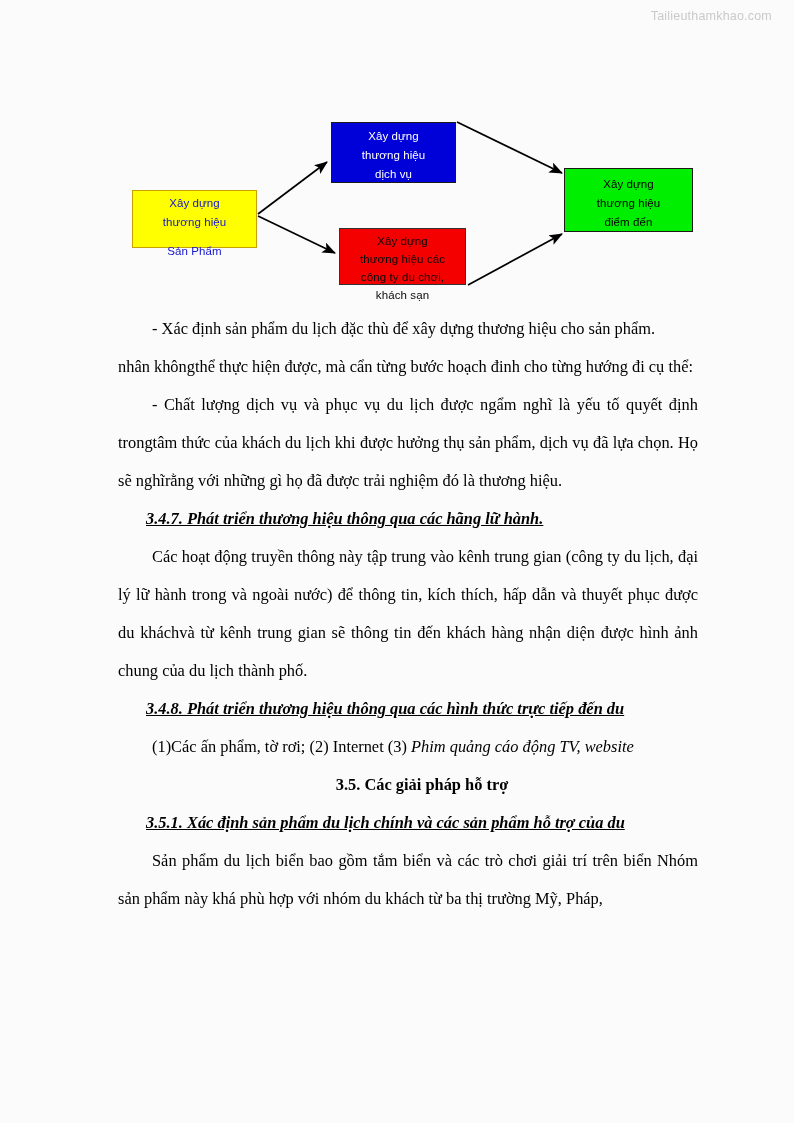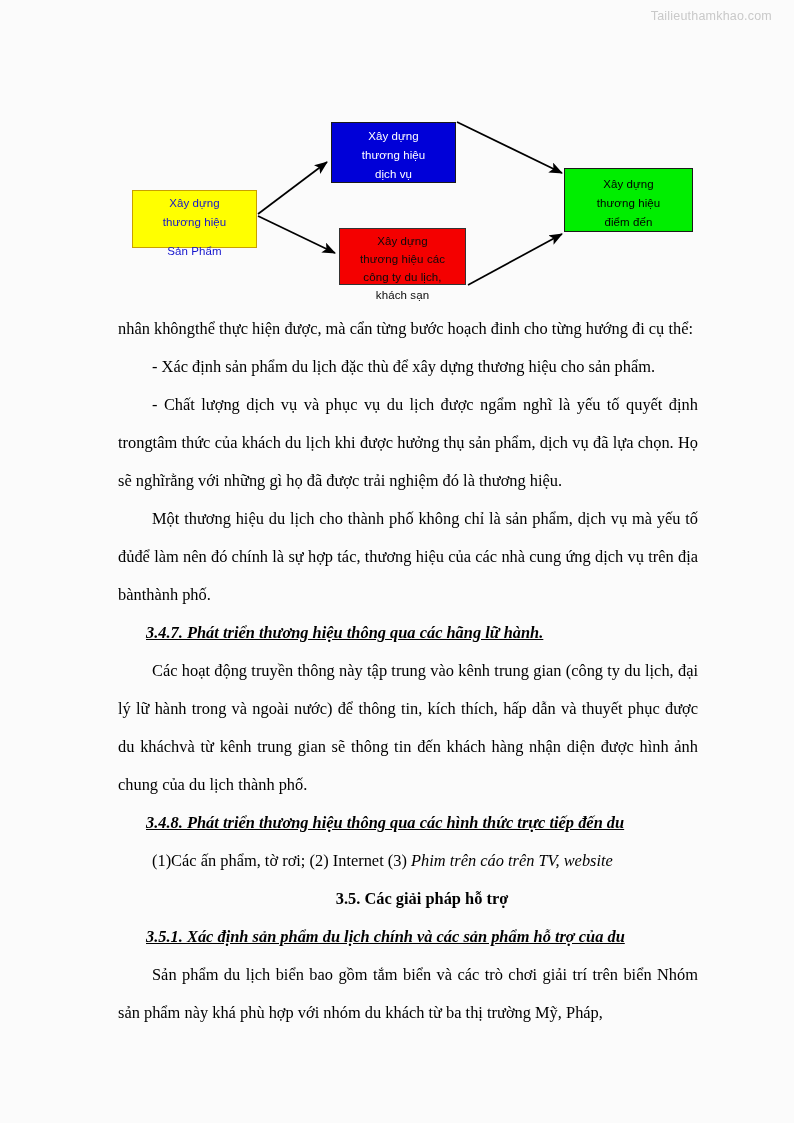--- a/index.html
+++ b/index.html
@@ -163,39 +163,38 @@
 
     <div class="dbox" id="box-blue">
       <span>Xây dựng</span><br>
       <span>thương hiệu</span><br>
       <span>dịch vụ</span>
     </div>
 
     <div class="dbox" id="box-red">
       <span>Xây dựng</span><br>
       <span>thương hiệu các</span><br>
-      <span>công ty du lịch,</span><br>
+      <span>công ty du chơi,</span><br>
       <span>khách sạn</span>
     </div>
 
     <div class="dbox" id="box-green">
       <span>Xây dựng</span><br>
       <span>thương hiệu</span><br>
       <span>điểm đến</span>
     </div>
 
   </div>
 
   <div id="content">
+    <p class="para indent">- Xác định sản phẩm du lịch đặc thù để xây dựng thương hiệu cho sản phẩm.</p>
     <p class="para noindent">nhân khôngthể thực hiện được, mà cẩn từng bước hoạch đinh cho từng hướng đi cụ thể:</p>
-    <p class="para indent">- Xác định sản phẩm du lịch đặc thù để xây dựng thương hiệu cho sản phẩm.</p>
     <p class="para indent">- Chất lượng dịch vụ và phục vụ du lịch được ngẩm nghĩ là yếu tố quyết định trongtâm thức của khách du lịch khi được hưởng thụ sản phẩm, dịch vụ đã lựa chọn. Họ sẽ nghĩrằng với những gì họ đã được trải nghiệm đó là thương hiệu.</p>
-    <p class="para indent">Một thương hiệu du lịch cho thành phố không chỉ là sản phẩm, dịch vụ mà yếu tố đủđể làm nên đó chính là sự hợp tác, thương hiệu của các nhà cung ứng dịch vụ trên địa bànthành phố.</p>
     <p class="heading">3.4.7. Phát triển thương hiệu thông qua các hãng lữ hành.</p>
     <p class="para indent">Các hoạt động truyền thông này tập trung vào kênh trung gian (công ty du lịch, đại lý lữ hành trong và ngoài nước) để thông tin, kích thích, hấp dẫn và thuyết phục được du kháchvà từ kênh trung gian sẽ thông tin đến khách hàng nhận diện được hình ảnh chung của du lịch thành phố.</p>
     <p class="heading">3.4.8. Phát triển thương hiệu thông qua các hình thức trực tiếp đến du</p>
-    <p class="para indent"><span>(1)Các ấn phẩm, tờ rơi; (2) Internet (3) </span><span class="ital">Phim trên cáo trên TV, website</span></p>
+    <p class="para indent"><span>(1)Các ấn phẩm, tờ rơi; (2) Internet (3) </span><span class="ital">Phim quảng cáo động TV, website</span></p>
     <p class="heading-plain">3.5. Các giải pháp hỗ trợ</p>
     <p class="heading">3.5.1. Xác định sản phẩm du lịch chính và các sản phẩm hỗ trợ của du</p>
     <p class="para indent">Sản phẩm du lịch biển bao gồm tắm biển và các trò chơi giải trí trên biển Nhóm sản phẩm này khá phù hợp với nhóm du khách từ ba thị trường Mỹ, Pháp,</p>
   </div>
 
 </div>
 
 </body></html>

